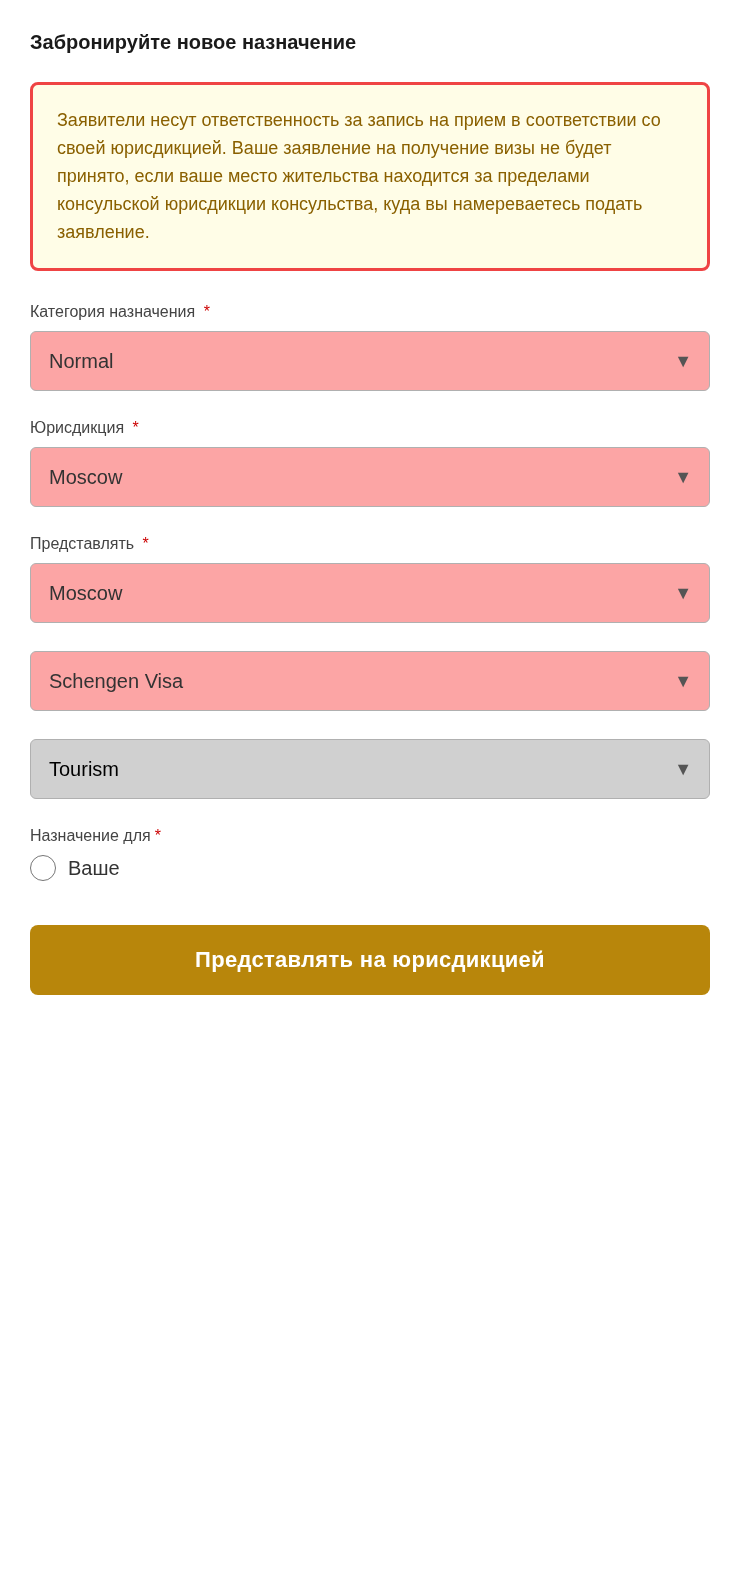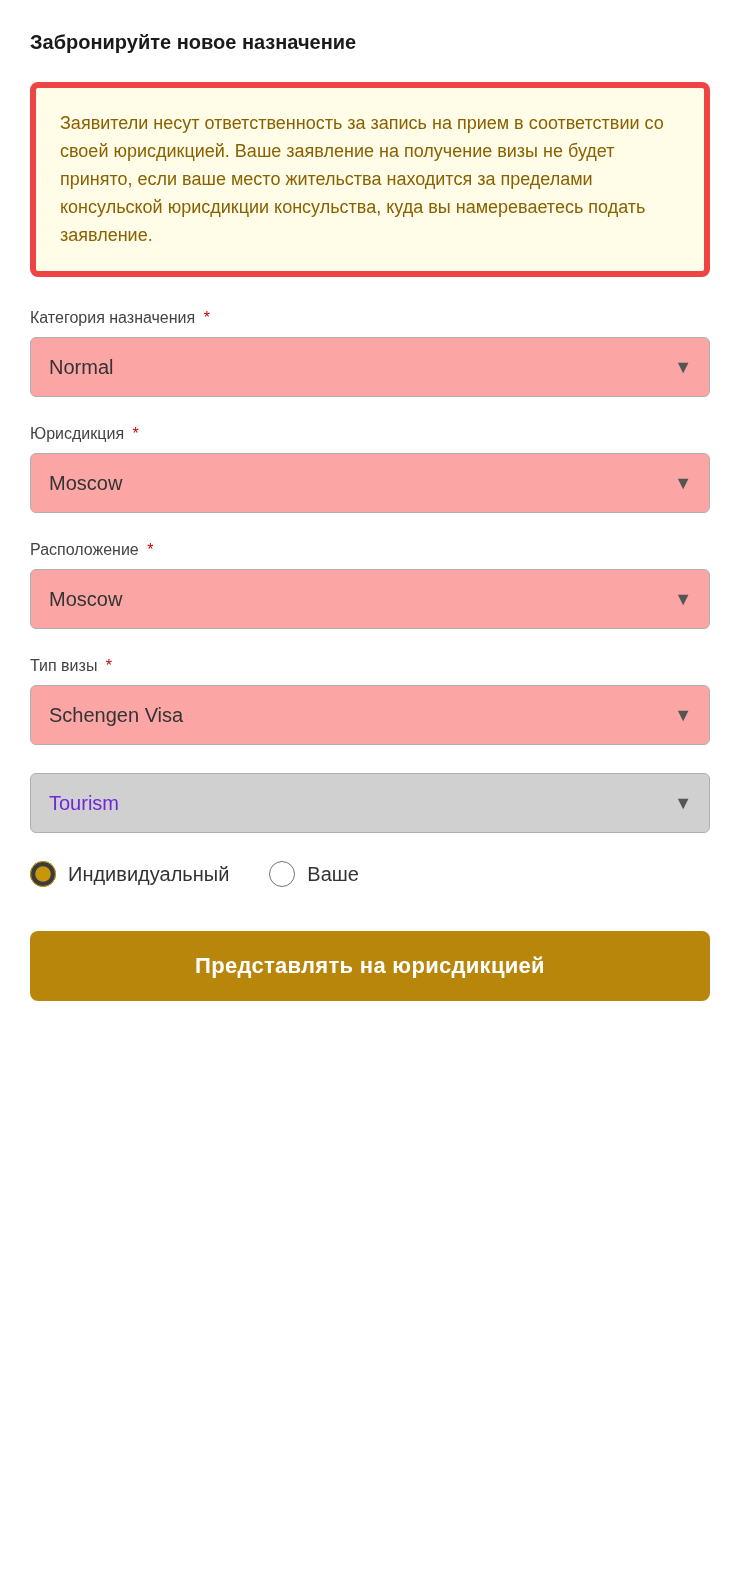--- a/index.html
+++ b/index.html
@@ -19,21 +19,21 @@
     .page-title {
       font-size: 20px;
       font-weight: 800;
       color: #1a1a1a;
       margin-bottom: 28px;
       line-height: 1.2;
     }
 
     .info-box {
       background: #fffde7;
-      border: 6px solid #ef4444;
+      border: 3px solid #ef4444;
       border-radius: 8px;
       padding: 22px 24px;
       margin-bottom: 32px;
     }
 
     .info-box-text {
       color: #8a6000;
       font-size: 18px;
       line-height: 1.55;
     }
@@ -68,21 +68,21 @@
       border: 1.5px solid #b0b0b0;
       border-radius: 6px;
       appearance: none;
       -webkit-appearance: none;
       cursor: pointer;
       outline: none;
     }
 
     .form-select.highlighted {
       background: #d0d0d0;
-      color: #6d28d9;
+      color: #000000;
     }
 
     .select-arrow {
       position: absolute;
       right: 18px;
       top: 50%;
       transform: translateY(-50%);
       pointer-events: none;
       font-size: 18px;
       color: #555555;
@@ -158,35 +158,32 @@
     <select class="form-select">
       <option value="Moscow">Moscow</option>
       <option value="Saint Petersburg">Saint Petersburg</option>
     </select>
     <span class="select-arrow">▼</span>
   </div>
 </div>
 
 <div class="form-group">
   <label class="form-label">
-    <span>Расположение</span><span class="required-star"> *</span>
+    <span>Представлять</span><span class="required-star"> *</span>
   </label>
   <div class="select-wrapper">
     <select class="form-select">
       <option value="Moscow">Moscow</option>
       <option value="Saint Petersburg">Saint Petersburg</option>
     </select>
     <span class="select-arrow">▼</span>
   </div>
 </div>
 
 <div class="form-group">
-  <label class="form-label">
-    <span>Тип визы</span><span class="required-star"> *</span>
-  </label>
   <div class="select-wrapper">
     <select class="form-select">
       <option value="Schengen Visa">Schengen Visa</option>
       <option value="National Visa">National Visa</option>
     </select>
     <span class="select-arrow">▼</span>
   </div>
 </div>
 
 <div class="form-group">
@@ -195,25 +192,24 @@
       <option value="Tourism" selected="">Tourism</option>
       <option value="Business">Business</option>
       <option value="Family Visit">Family Visit</option>
       <option value="Transit">Transit</option>
     </select>
     <span class="select-arrow">▼</span>
   </div>
 </div>
 
 <div class="form-group">
+  <label class="form-label">
+    <span>Назначение для</span><span class="required-star">*</span>
+  </label>
   <div class="radio-group">
-    <label class="radio-option">
-      <input type="radio" class="radio-input" name="appointmentFor" value="individual" checked="" style="">
-      <span>Индивидуальный</span>
-    </label>
     <label class="radio-option">
       <input type="radio" class="radio-input" name="appointmentFor" value="family" style="">
       <span>Ваше</span>
     </label>
   </div>
 </div>
 
 <button class="submit-btn">Представлять на юрисдикцией</button>
 
 

